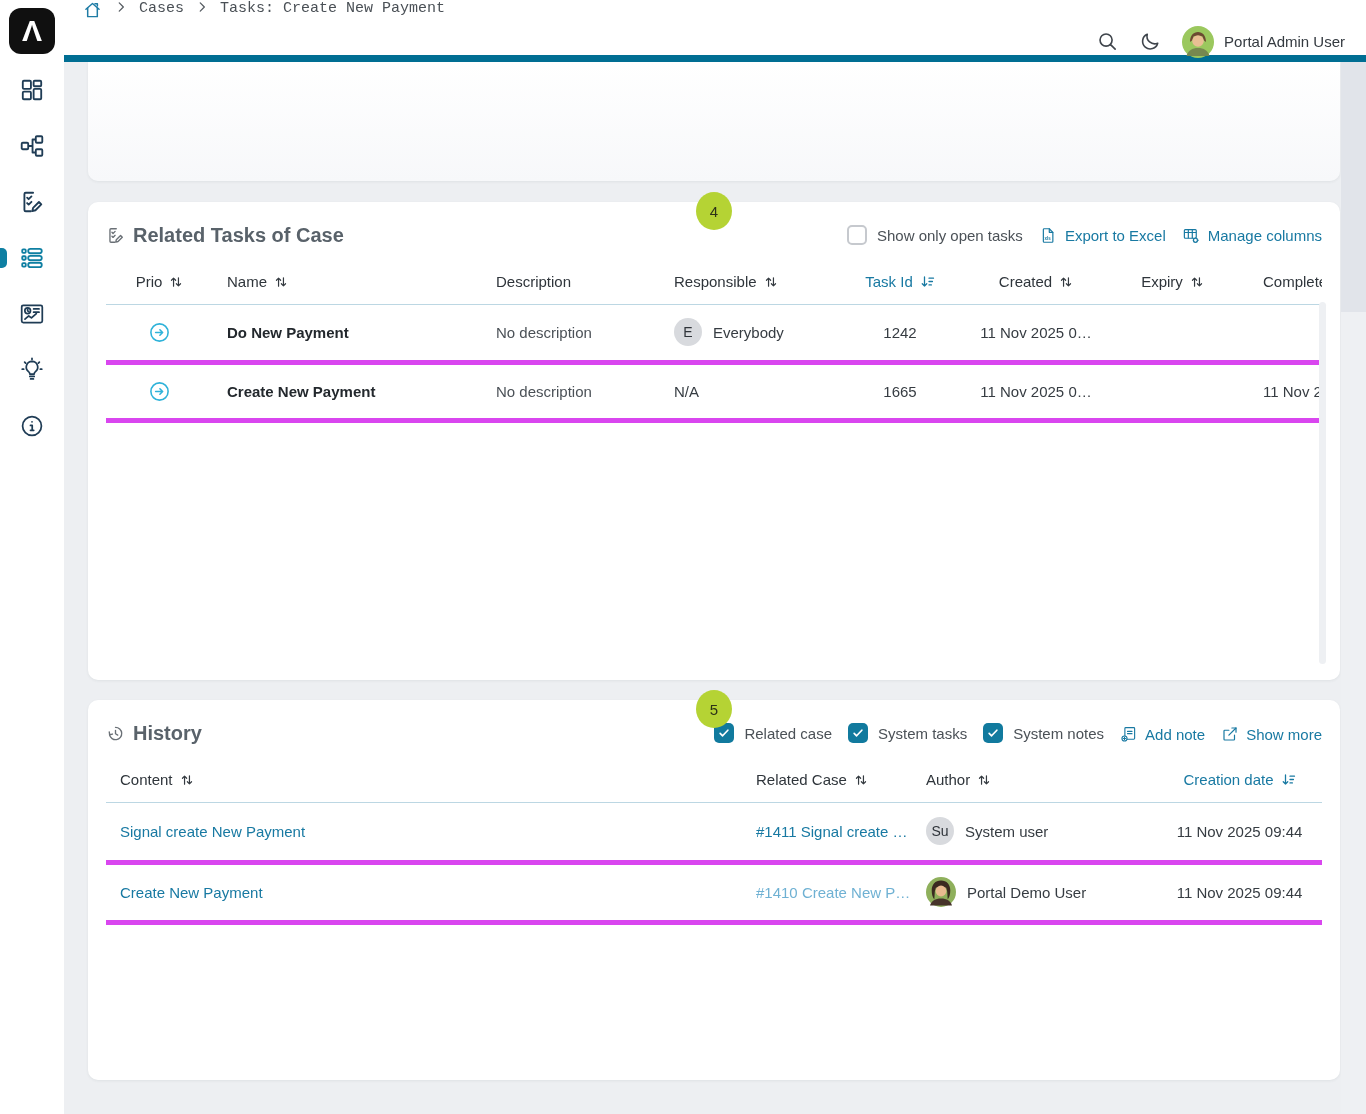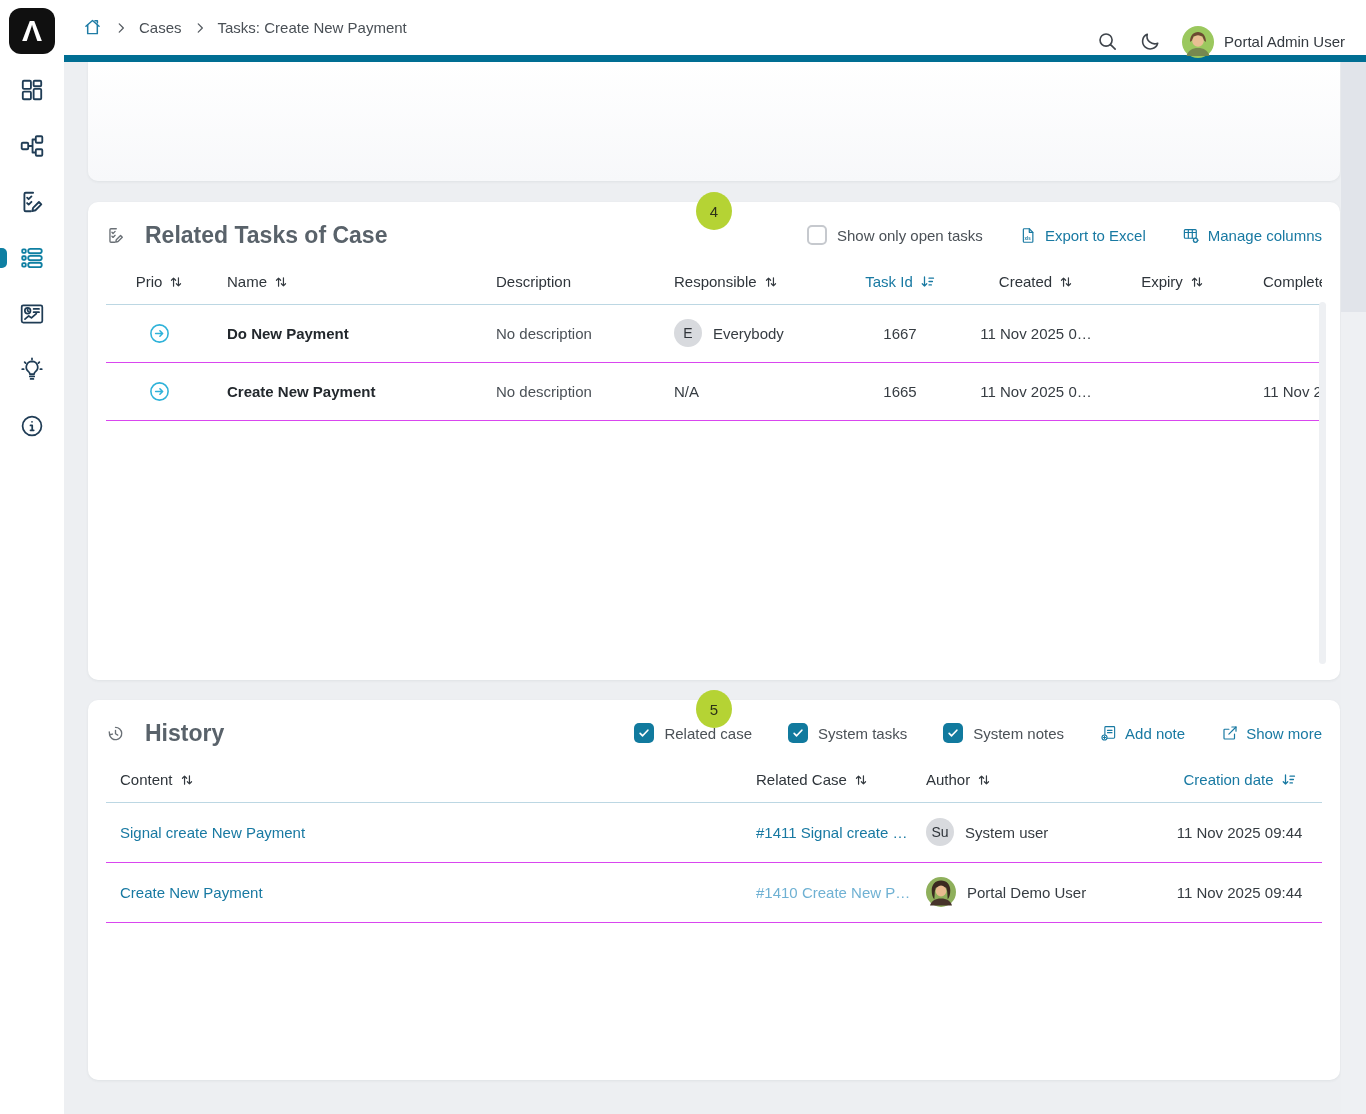--- a/index.html
+++ b/index.html
@@ -5,21 +5,21 @@
   * { margin:0; padding:0; box-sizing:border-box; }
   html,body { width:1366px; height:1114px; }
   body { font-family:"Liberation Sans", sans-serif; background:#edeff2; }
   .app { position:relative; width:1366px; height:1114px; overflow:hidden; background:#edeff2; }
 
   
   .topbar { position:absolute; left:0; top:0; right:0; height:55px; background:#fff; z-index:5; }
   .logo { position:absolute; left:9px; top:8px; width:46px; height:46px; background:#101010;
           border-radius:12px; display:flex; align-items:center; justify-content:center; cursor:pointer; }
   .logo span { color:#fff; font-size:30px; font-weight:bold; line-height:1; }
-  .crumbs { position:absolute; left:82px; top:0; height:55px; display:flex; align-items:center; gap:11px; }
+  .crumbs { position:absolute; left:82px; top:0; height:55px; display:flex; align-items:flex-start; gap:11px;font-family:Liberation Mono, monospace; }
   .crumbs .txt { font-size:15px; color:#4a5056; white-space:nowrap; }
   .tb-right { position:absolute; right:21px; top:14px; height:55px; display:flex; align-items:center; gap:20px; }
   .userchip { display:flex; align-items:center; gap:10px; cursor:pointer; }
   .userchip .uname { font-size:15px; color:#343a40; }
   .iconbtn { background:none; border:none; cursor:pointer; display:flex; align-items:center; padding:0; }
 
   
   .accentbar { position:absolute; left:64px; top:55px; right:0; height:7px; background:#006e93; z-index:4; }
 
   
@@ -40,40 +40,40 @@
   .card-top { left:24px; top:0; width:1252px; height:119px; border-radius:0 0 10px 10px;
               background:linear-gradient(#ffffff,#f7f8fa); }
   .card-tasks { left:24px; top:140px; width:1252px; height:478px; }
   .card-history { left:24px; top:638px; width:1252px; height:380px; }
 
   .badge { position:absolute; top:-10px; left:50%; transform:translateX(-50%); width:36px; height:38px;
            border-radius:50%; background:#b5d334; color:#2d3318; font-size:15px; display:flex;
            align-items:center; justify-content:center; z-index:2; }
 
   .card-head { display:flex; align-items:center; height:58px; padding:8px 18px 0 18px; }
-  .card-head h2 { font-size:23px; font-weight:bold; color:#59626a; margin-left:20px; white-space:nowrap; }
+  .card-head h2 { font-size:20px; font-weight:bold; color:#59626a; margin-left:8px; white-space:nowrap; }
   .title-ic { color:#6a7076; display:flex; }
-  .head-actions { margin-left:auto; display:flex; align-items:center; gap:36px; }
+  .head-actions { margin-left:auto; display:flex; align-items:flex-end; gap:16px; }
 
   .cb-row { display:flex; align-items:center; gap:10px; cursor:pointer; }
   .cb-row .lbl { font-size:15px; color:#4b5157; white-space:nowrap; }
   .cb { width:20px; height:20px; border-radius:5px; display:flex; align-items:center; justify-content:center; }
   .cb.unchecked { background:#fff; border:2px solid #c6c9ce; }
   .cb.checked { background:#117a9e; }
 
   .tool-link { display:flex; align-items:center; gap:7px; color:#1879a2; font-size:15px;
                text-decoration:none; white-space:nowrap; cursor:pointer; }
 
   .table-clip { margin:0 18px; width:1216px; overflow:hidden; position:relative; }
   table { border-collapse:collapse; table-layout:fixed; font-size:15px; }
   .t-tasks table { width:1289px; }
   .t-history table { width:1216px; }
   th { height:44px; padding:0 14px; text-align:left; font-weight:normal; color:#2f353b;
        border-bottom:1px solid #bcd7e3; white-space:nowrap; cursor:pointer; }
-  td { height:58px; padding:5px 14px; border-bottom:1px solid #d946ef; white-space:nowrap;
+  td { height:58px; padding:5px 14px; border-bottom:5px solid #d946ef; white-space:nowrap;
        overflow:hidden; color:#363c42; }
   .t-history td { height:60px; }
   .th-inner { display:inline-flex; align-items:center; gap:7px; }
   th.sorted { color:#1879a2; }
   .c-center, td.c-center { text-align:center; }
   th.c-left-pad, td.c-left-pad { padding-left:28px; text-align:left; }
   .t-name { font-weight:bold; color:#23282d; }
   .muted { color:#4b5157; }
   .cellflex { display:flex; align-items:center; gap:11px; }
   .initials { width:28px; height:28px; border-radius:50%; background:#d8dade; color:#2f343a;
@@ -316,21 +316,21 @@
                       <path d="M6.3 10h6.6M10.4 7.4L13 10l-2.6 2.6"></path>
                     </svg></span></td>
               <td><span class="t-name">Do New Payment</span></td>
               <td class="muted">No description</td>
               <td>
                   <div class="cellflex">
                     <span class="initials">E</span>
                     <span>Everybody</span>
                   </div>
                 </td>
-              <td class="c-center">1667</td>
+              <td class="c-center">1242</td>
               <td class="c-center">11 Nov 2025 0…</td>
               <td class="c-center"></td>
               <td class="c-left-pad"></td>
             </tr>
             <tr>
               <td class="c-center"><span>
                 <svg class="ic" style="display:inline-block;vertical-align:middle" width="21" height="21" viewBox="0 0 20 20" fill="none" stroke="#2eb2d9" stroke-width="1.5" stroke-linecap="round" stroke-linejoin="round">
                       <circle cx="10" cy="10" r="8.2"></circle>
                       <path d="M6.3 10h6.6M10.4 7.4L13 10l-2.6 2.6"></path>
                     </svg></span></td>

